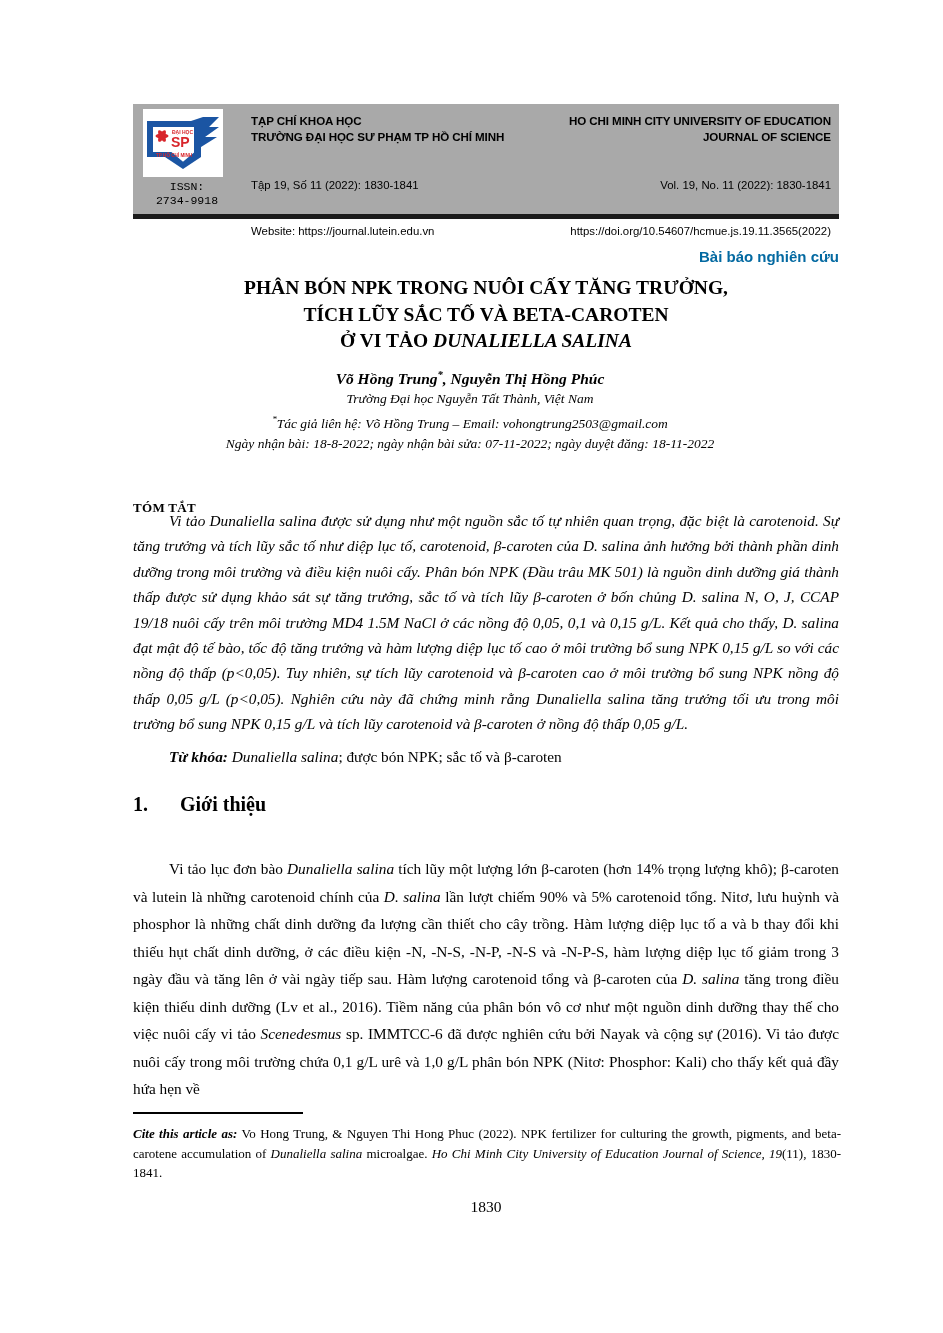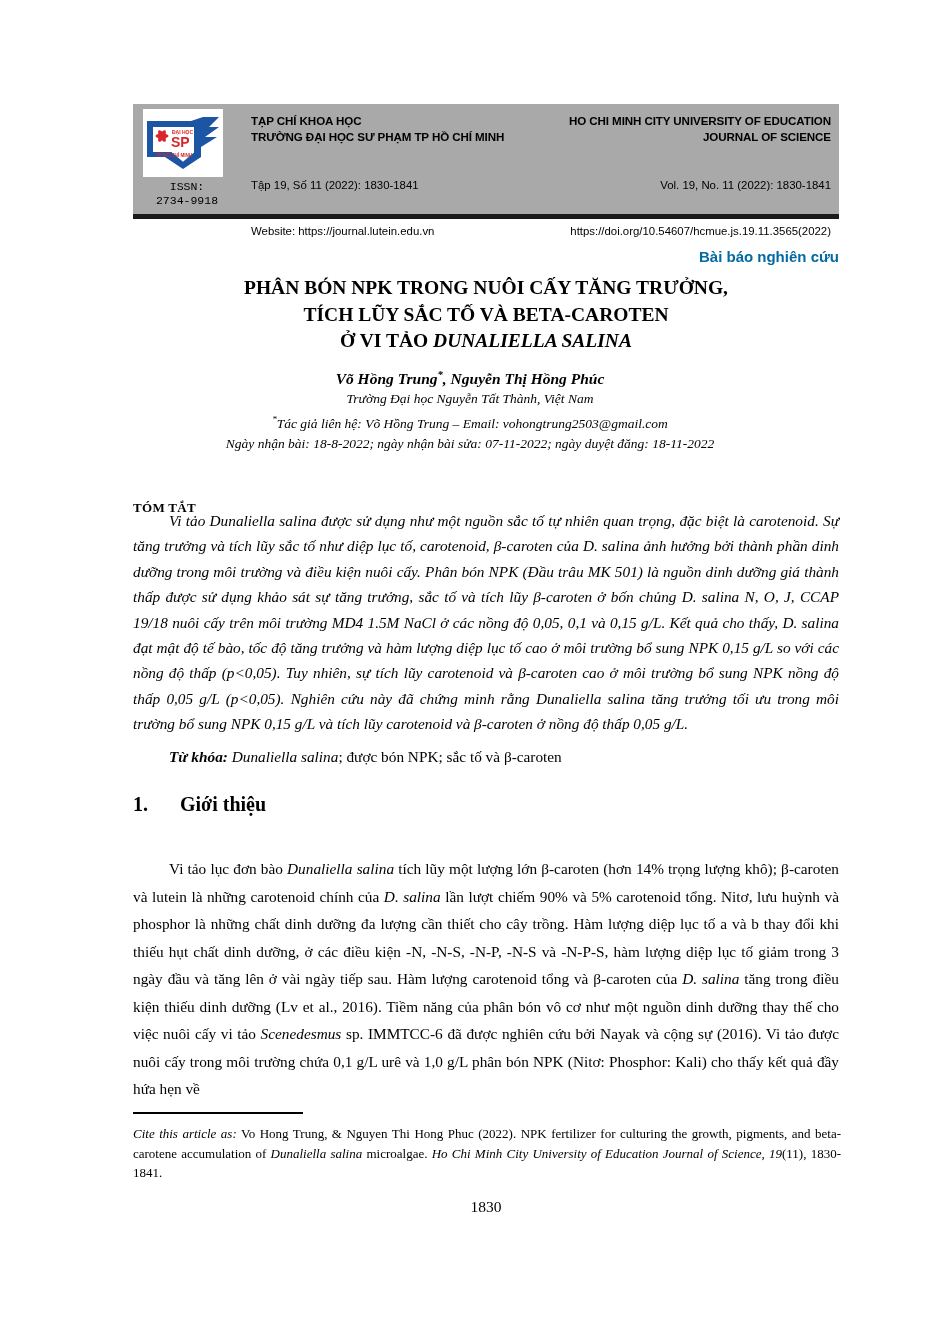--- a/index.html
+++ b/index.html
@@ -239,21 +239,21 @@
   .footnote {
     position: absolute;
     left: 133px;
     top: 1124px;
     width: 708px;
     font-family: "Liberation Serif", serif;
     font-size: 13px;
     line-height: 19.5px;
     text-align: justify;
   }
-  .footnote .lbl { font-weight: normal; font-style: italic; margin-top: 16px; }
+  .footnote .lbl { font-weight: bold; font-style: italic; margin-top: 16px; }
   .footnote i { font-style: italic; }
 
   
   .page-number {
     position: absolute;
     left: 133px;
     top: 1198px;
     width: 706px;
     text-align: center;
     font-family: "Liberation Serif", serif;

